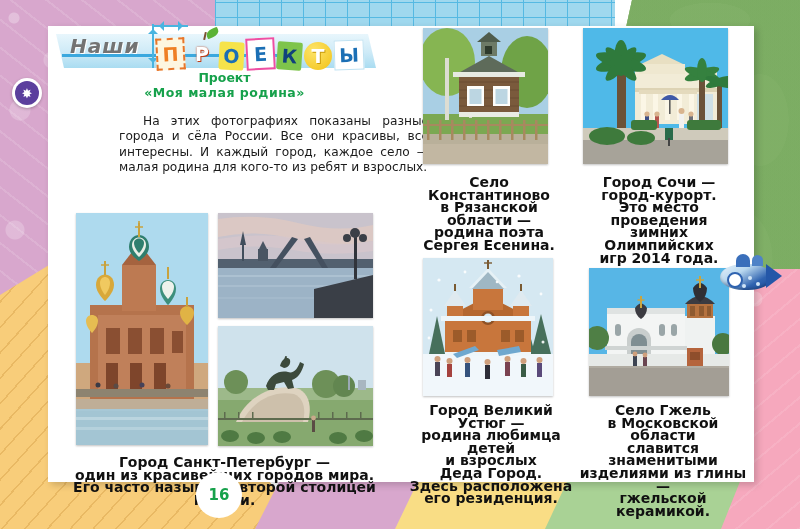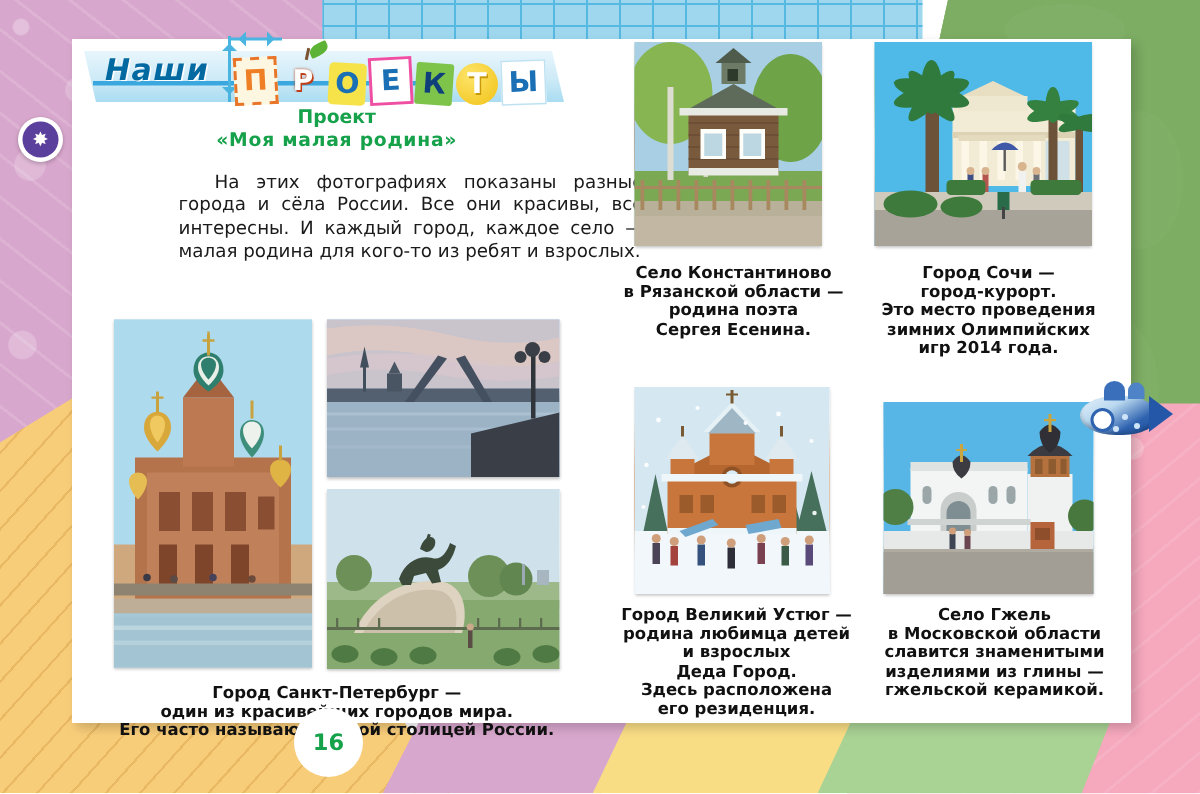--- a/index.html
+++ b/index.html
@@ -63,21 +63,21 @@
   .sheet{position:absolute;left:48px;top:26px;width:706px;height:456px;background:#fff;
     box-shadow:3px 3px 7px rgba(0,0,0,.18);}
 
   
   .banner{position:absolute;left:56px;top:20px;width:320px;height:52px;}
   .banner-ribbon{position:absolute;left:0;top:14px;width:320px;height:34px;
     background:linear-gradient(180deg,#e8f6fc 0%,#cdeaf7 55%,#a9dcf1 100%);
     clip-path:polygon(0 0,312px 0,320px 100%,8px 100%);}
   .banner-rule{position:absolute;left:6px;top:34px;width:240px;height:3px;background:#3aa8de;}
   .banner-nashi{position:absolute;left:14px;top:14px;font-size:20px;font-weight:bold;font-style:italic;
-    color:#0369a1;letter-spacing:1px;text-shadow:1px 1px 0 #fff;}
+    color:#737373;letter-spacing:1px;text-shadow:1px 1px 0 #fff;}
   .tiles{position:absolute;left:100px;top:4px;height:46px;display:flex;align-items:flex-end;}
   .tile{position:relative;width:25px;height:28px;margin-right:2px;display:flex;align-items:center;
     justify-content:center;font-size:19px;font-weight:bold;line-height:1;}
   .t-p{background:#fdf6e0;border:2px dashed #e8762a;color:#ef7f24;transform:rotate(-3deg);}
   .t-r{background:transparent;color:#fff;width:30px;height:32px;
     text-shadow:0 0 2px #c0401a,1px 1px 0 #c0401a;}
   .apple{position:absolute;left:-2px;top:-1px;width:32px;height:32px;border-radius:50% 50% 48% 48%;
     background:radial-gradient(circle at 34% 32%,#ffb34a 0%,#f4812c 45%,#df5f1e 100%);z-index:-1;}
   .apple-leaf{position:absolute;left:19px;top:-9px;width:13px;height:8px;border-radius:60% 10% 60% 10%;
     background:#5cb335;transform:rotate(-24deg);}
@@ -111,21 +111,21 @@
   .proj-title{position:absolute;left:0;right:0;top:44px;text-align:center;color:#16a14b;
     font-weight:bold;font-size:12.5px;line-height:15px;}
   .proj-title .l2{letter-spacing:.5px;}
   .body-text{position:absolute;left:24px;top:88px;width:310px;color:#1b1b1b;
     font-size:12.2px;line-height:15.4px;text-align:justify;margin-left:47px;}
   .body-text p{margin:0;text-indent:24px;}
 
   .photo{position:absolute;background-size:cover;background-position:center;
     box-shadow:0 1px 2px rgba(0,0,0,.25);}
   .cap{position:absolute;text-align:center;font-weight:bold;color:#111;
-    font-size:11px;line-height:12.6px;}
+    font-size:14px;line-height:12.6px;}
 
   
   .ph-spb1{left:28px;top:187px;width:132px;height:232px;
     background:
       linear-gradient(180deg,#a9d4ea 0%,#c7e3f1 38%,#e8d9be 52%,#cfa87e 62%,#b8875f 78%,#a8c4cd 86%,#90b4c4 100%);}
   
   .ph-spb2{left:170px;top:187px;width:155px;height:105px;
     background:linear-gradient(180deg,#b9cbe0 0%,#d7c4c0 28%,#cfd6e0 46%,#8aa0b4 54%,#a9bccb 66%,#8ea6b9 100%);}
   
   .ph-spb3{left:170px;top:300px;width:155px;height:120px;

